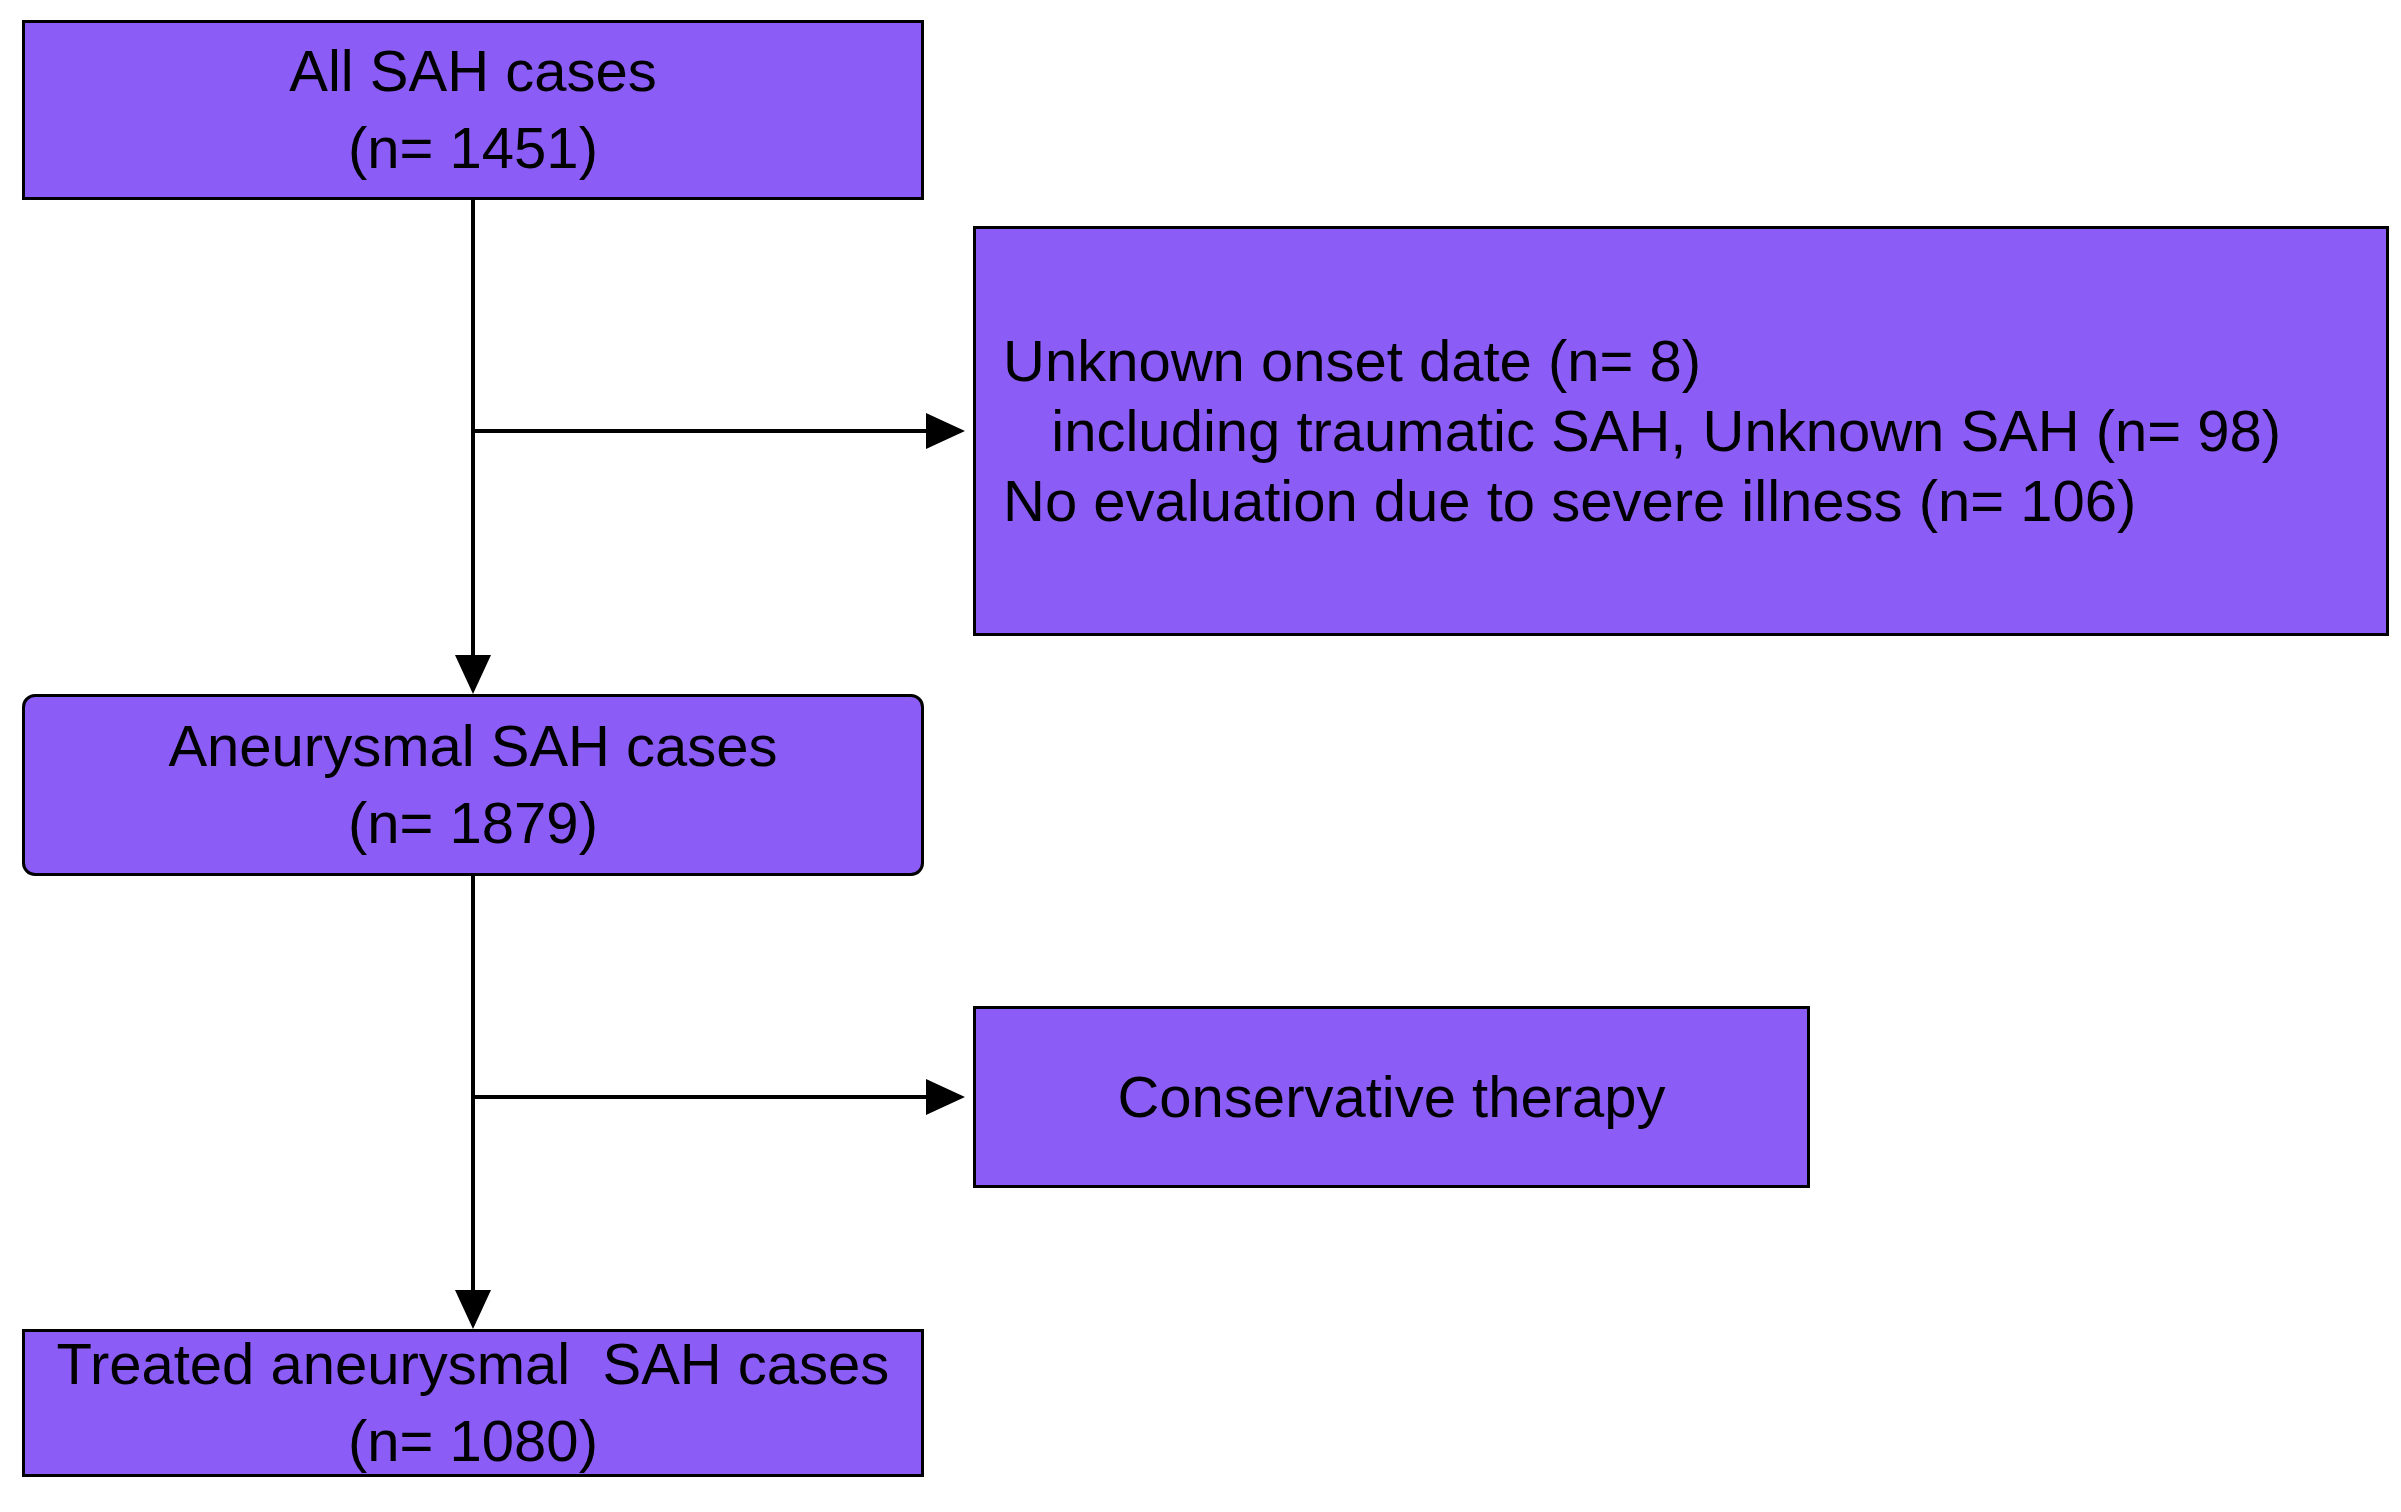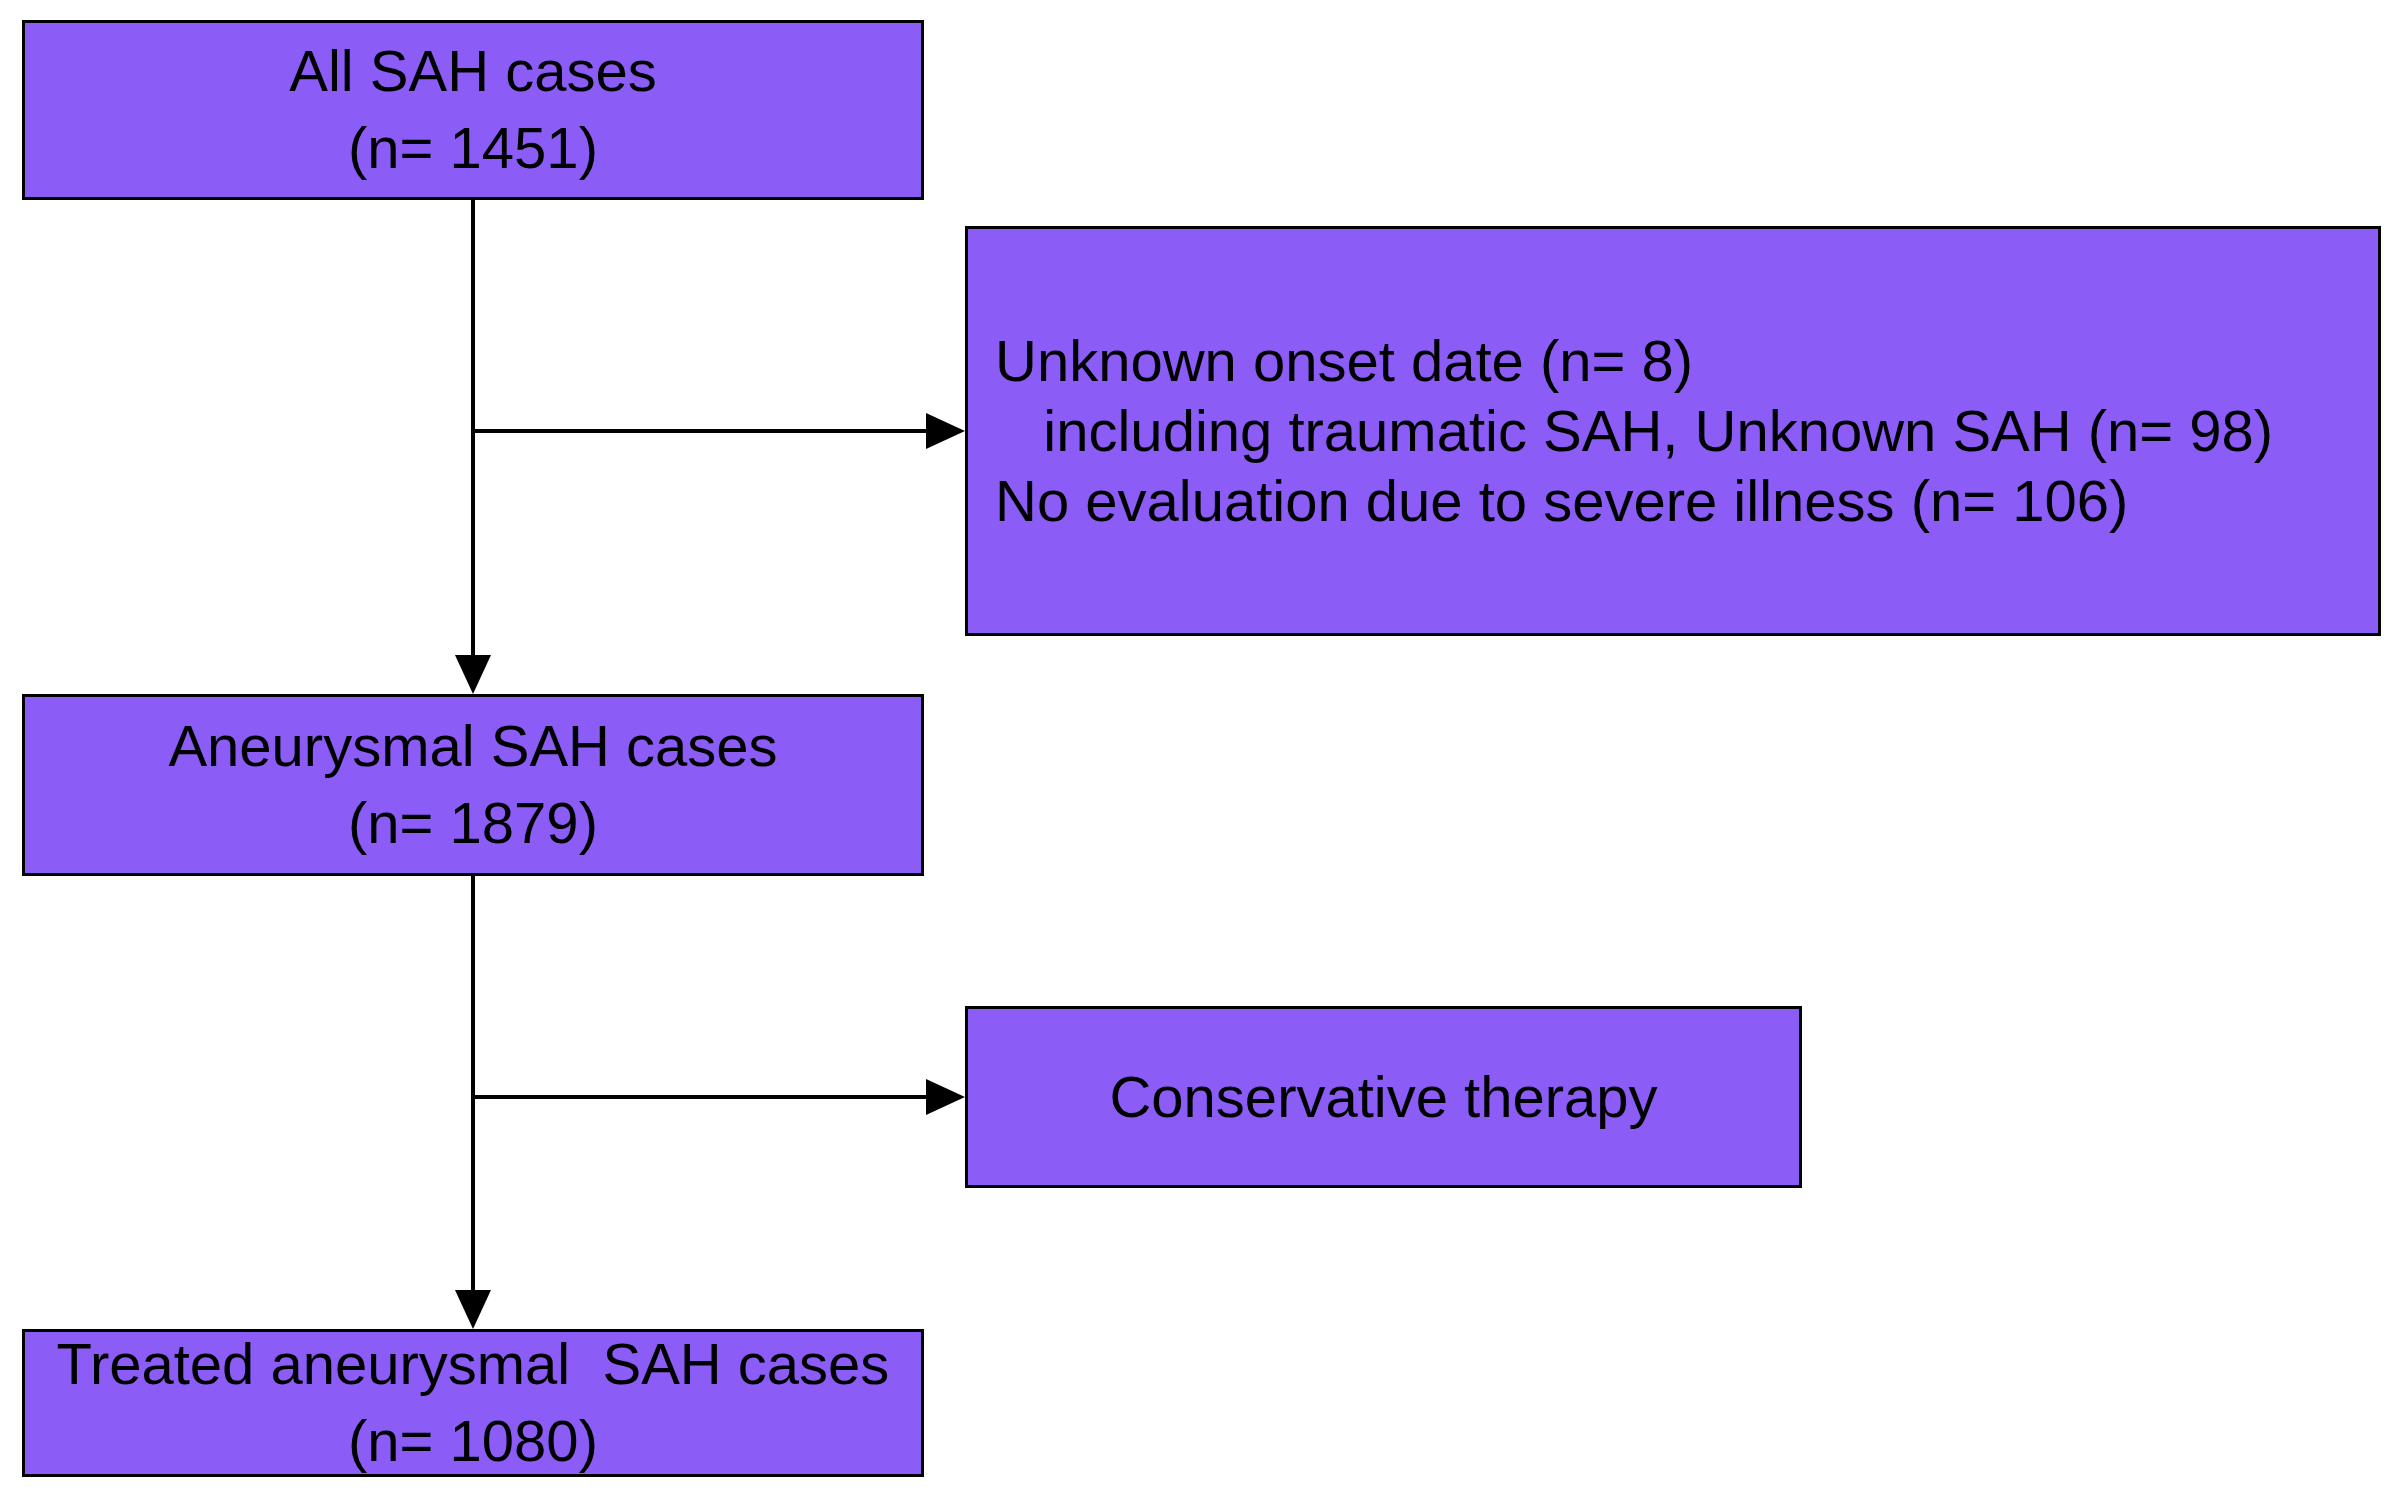--- a/index.html
+++ b/index.html
@@ -22,21 +22,21 @@
     border: 3.7px solid #000000;
     display: flex;
     flex-direction: column;
     align-items: center;
     justify-content: center;
     text-align: center;
     font-size: 58px;
     line-height: 1.32;
     white-space: pre-wrap;
   }
-  .box.thin { border-width: 3px; }
+  .box.thin { border-width: 3px; margin-left: 8px; }
   .box.left-align {
     align-items: flex-start;
     text-align: left;
     padding-left: 27px;
     padding-right: 7.4px;
   }
   .excl-line { line-height: 70px; }
   .flow-line {
     position: absolute;
     background: #000000;
@@ -51,21 +51,21 @@
   .arrowhead-right {
     position: absolute;
     width: 0; height: 0;
     border-top: 18px solid transparent;
     border-bottom: 18px solid transparent;
     border-left: 39px solid #000000;
   }
   
   #box-all          { left: 22px;   top: 20px;   width: 902px; height: 180px; }
   #box-excluded     { left: 965px; top: 226px;  width: 1416px; height: 410px; }
-  #box-aneurysmal   { left: 22px;   top: 694px;  width: 902px; height: 182px; }
+  #box-aneurysmal   { left: 22px;   top: 694px;  width: 902px; height: 182px; border-radius: 13px; }
   #box-conservative { left: 965px; top: 1006px; width: 837px; height: 182px; }
   #box-treated      { left: 22px;   top: 1329px; width: 902px; height: 148px; }
   
   #v1-line { left: 471px; top: 199px;  width: 3.7px;   height: 460px; }
   #v1-head { left: 455px; top: 655px; }
   #h1-line { left: 471px; top: 429px;  width: 457px; height: 3.7px; }
   #h1-head { left: 926px; top: 413px; }
   #v2-line { left: 471px; top: 874px; width: 3.7px;   height: 419px; }
   #v2-head { left: 455px; top: 1290px; }
   #h2-line { left: 471px; top: 1095px; width: 457px; height: 3.7px; }

